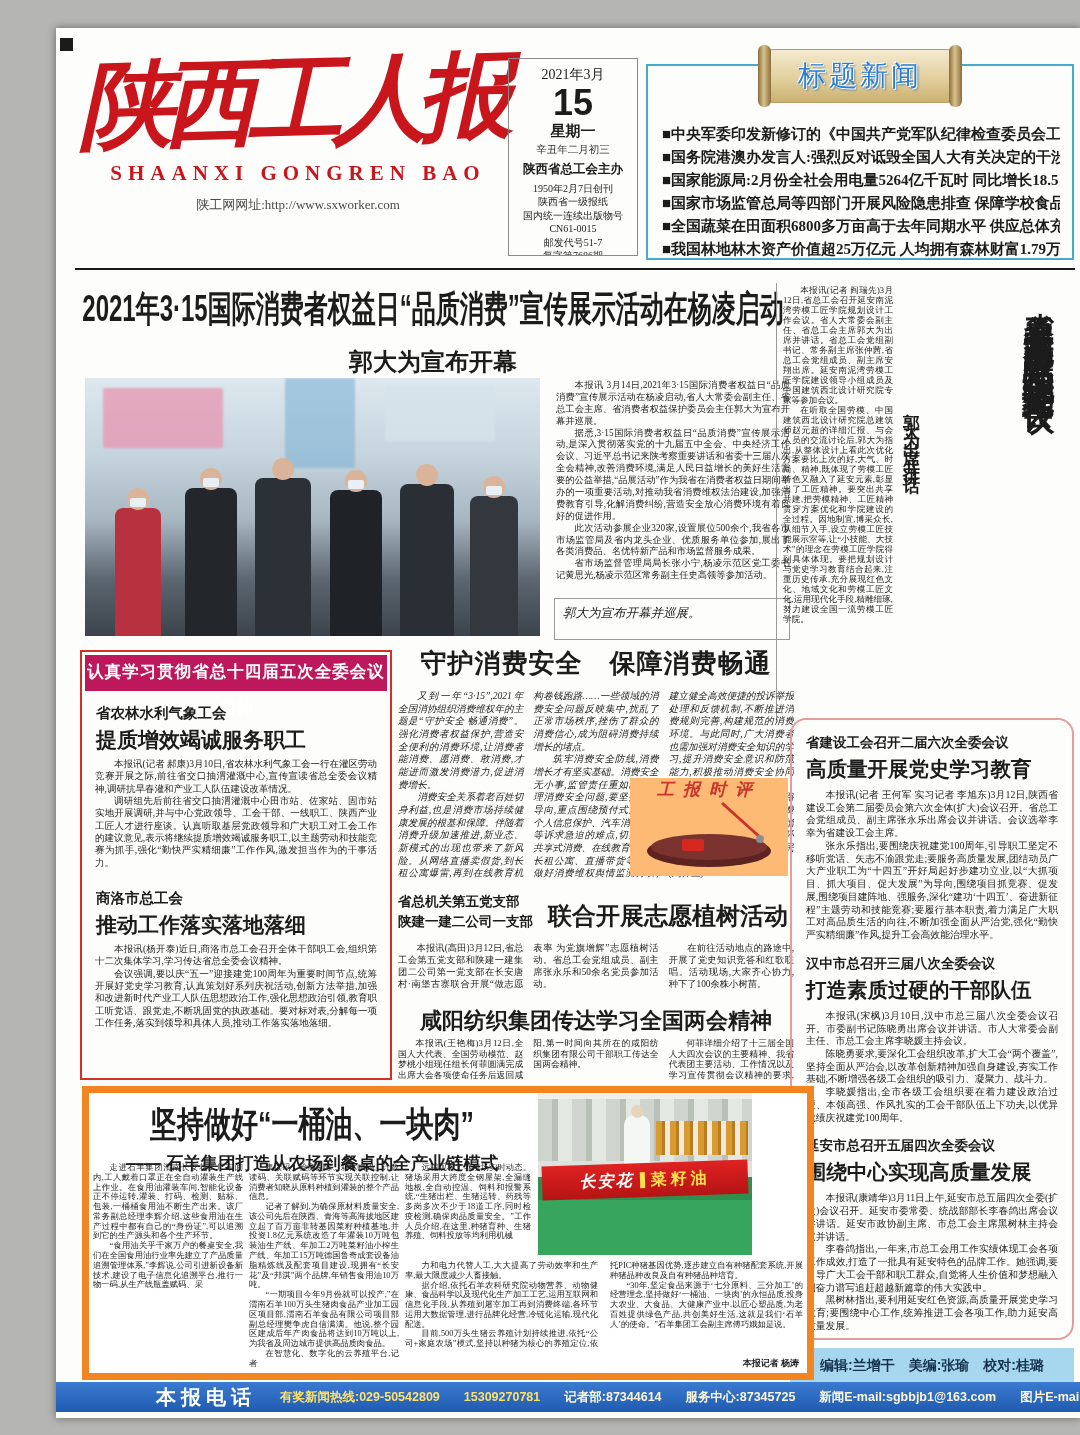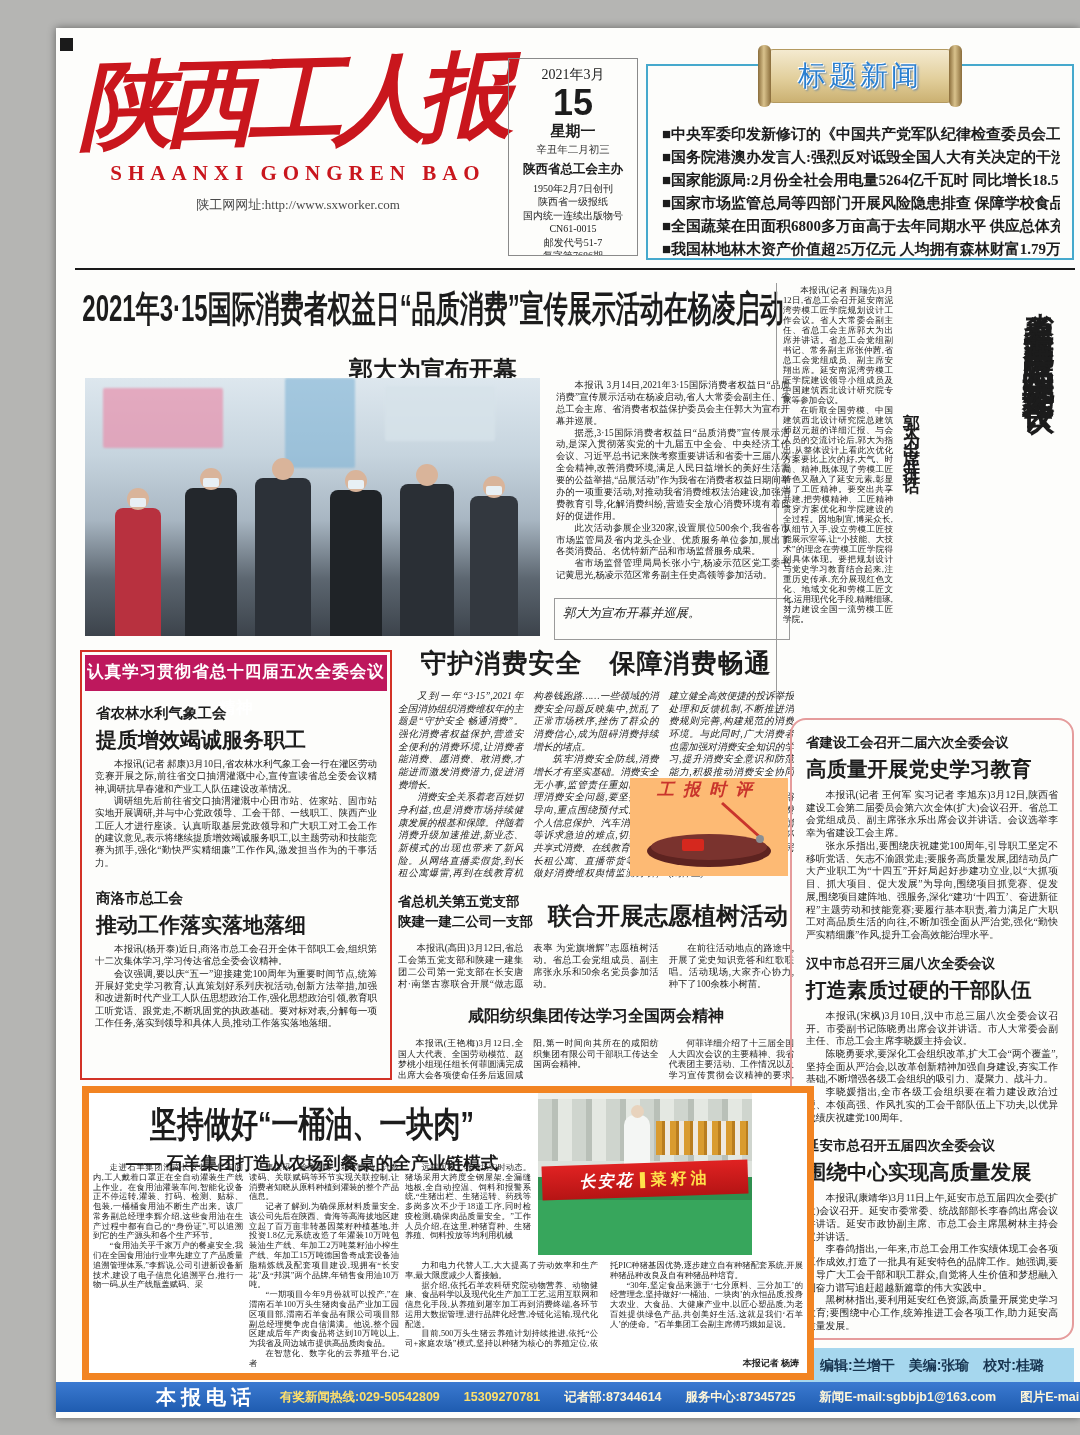--- a/index.html
+++ b/index.html
@@ -61,21 +61,21 @@
   .study-body{font-size:9.5px;line-height:1.3;padding:0 13px}
   
   .ed-title{font-size:26px;font-weight:900;text-align:center;letter-spacing:1px}
   .ed-body{column-count:3;column-gap:10px;font-size:9.6px;line-height:1.32;font-style:italic;color:#222;overflow:hidden}
   .stamp{background:#fdba74;text-align:center}
   .stamp-text{color:#c9342c;font-weight:bold;font-style:italic;font-size:17px;letter-spacing:9px;white-space:nowrap}
   
   .kicker2{font-size:13.5px;font-weight:bold;font-family:"Liberation Sans",sans-serif;line-height:20px}
   .tree-title{font-size:24px;font-weight:900;font-family:"Liberation Sans",sans-serif}
   .cols3{column-count:3;column-gap:10px;font-size:9.3px;line-height:1.3;overflow:hidden}
-  .xy-title{font-size:16px;font-weight:900;font-family:"Liberation Sans",sans-serif;text-align:center}
+  .xy-title{font-size:22px;font-weight:900;font-family:"Liberation Sans",sans-serif;text-align:center}
   .xy-body{column-count:3;column-gap:10px;font-size:8.8px;line-height:1.22;overflow:hidden}
   
   .sidebox{border:2px solid #e59c9c;border-radius:16px;box-sizing:border-box;padding:14px 14px 6px;overflow:hidden}
   .side-kicker{font-size:13.5px;font-weight:bold;font-family:"Liberation Sans",sans-serif}
   .side-title{font-size:20.5px;font-weight:900;font-family:"Liberation Sans",sans-serif;margin:3px 0 6px}
   .side-body{font-size:9.8px;line-height:1.3}
   .side-art{margin-bottom:13px}
   .editors{background:#a6d7ee;color:#17344f;text-align:center;font-size:14px;font-weight:bold;line-height:34px;
       font-family:"Liberation Sans",sans-serif}
   
@@ -142,21 +142,21 @@
         <p>■国家能源局:2月份全社会用电量5264亿千瓦时 同比增长18.5%</p>
         <p>■国家市场监管总局等四部门开展风险隐患排查 保障学校食品安全</p>
         <p>■全国蔬菜在田面积6800多万亩高于去年同期水平 供应总体充足</p>
         <p>■我国林地林木资产价值超25万亿元 人均拥有森林财富1.79万元</p>
       </div>
   </div>
 
   <div class="abs" style="left:19px;top:240px;width:1000px;height:2px;background:#1a1a1a"></div>
 
   <div class="abs lead-headline" style="left:19px;top:257px;width:716px">2021年3·15国际消费者权益日“品质消费”宣传展示活动在杨凌启动</div>
-  <div class="abs lead-subhead" style="left:19px;top:326px;width:716px">郭大为宣布开幕</div>
+  <div class="abs lead-subhead" style="left:19px;top:318px;width:716px">郭大为宣布开幕</div>
 
   <div class="abs photo1" style="left:29px;top:350px;width:455px;height:258px">
     <div class="ph-banner" style="left:18px;top:10px;width:120px;height:60px;background:#e891ad;opacity:.7"></div>
     <div class="ph-banner" style="left:200px;top:0;width:70px;height:90px;background:#7fb4d6;opacity:.6"></div>
     <div class="ph-banner" style="left:300px;top:8px;width:110px;height:55px;background:#d7e3ea;opacity:.8"></div>
     <span class="person mask" style="left:30px;top:130px;width:46px;height:128px;background:#b8313f"></span>
     <span class="person mask" style="left:100px;top:110px;width:52px;height:148px;background:#23272c"></span>
     <span class="person" style="left:170px;top:100px;width:56px;height:158px;background:#2c3138"></span>
     <span class="person mask" style="left:245px;top:112px;width:52px;height:146px;background:#1f2327"></span>
     <span class="person" style="left:315px;top:106px;width:54px;height:152px;background:#2a2f35"></span>

